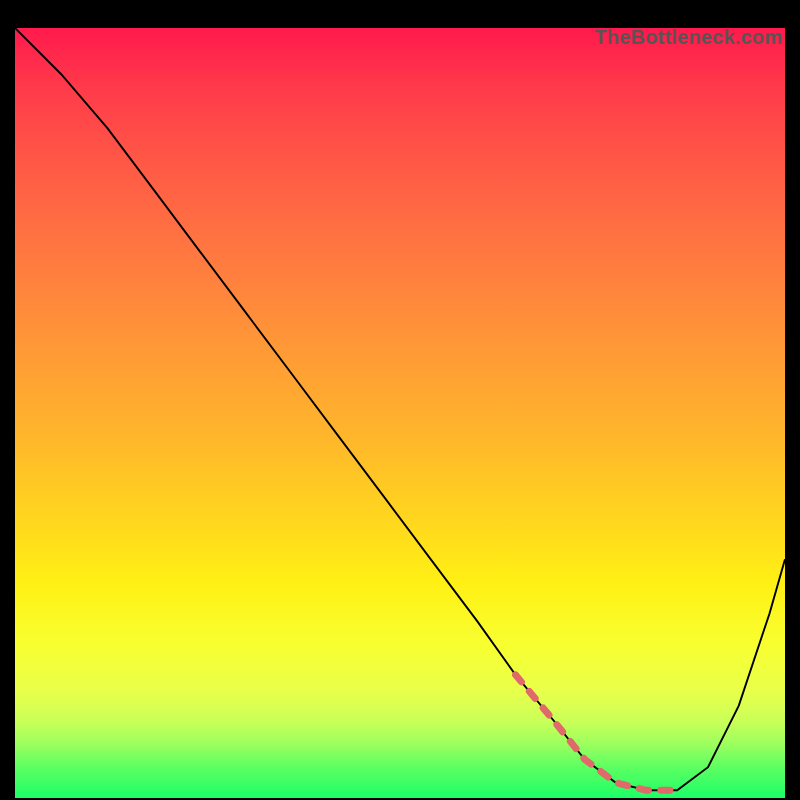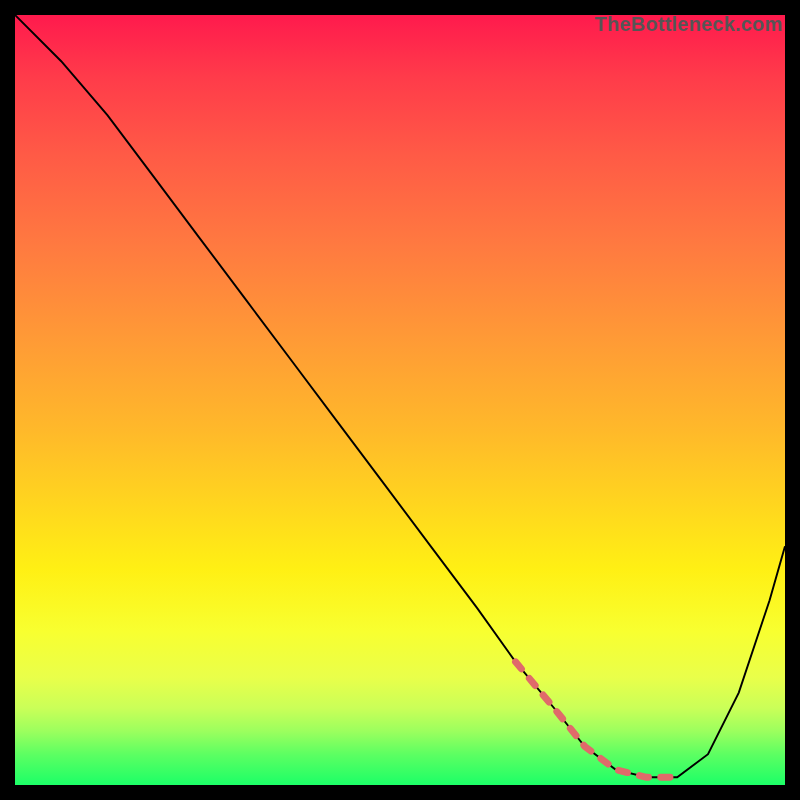--- a/index.html
+++ b/index.html
@@ -7,21 +7,21 @@
     padding: 0;
     width: 800px;
     height: 800px;
     background: #000;
     overflow: hidden;
     font-family: Arial, Helvetica, sans-serif;
   }
   .frame {
     position: absolute;
     left: 15px;
-    top: 15px;
+    top: 28px;
     width: 770px;
     height: 770px;
     background: #000;
   }
   .gradient {
     position: absolute;
     left: 0;
     top: 0;
     width: 770px;
     height: 770px;

